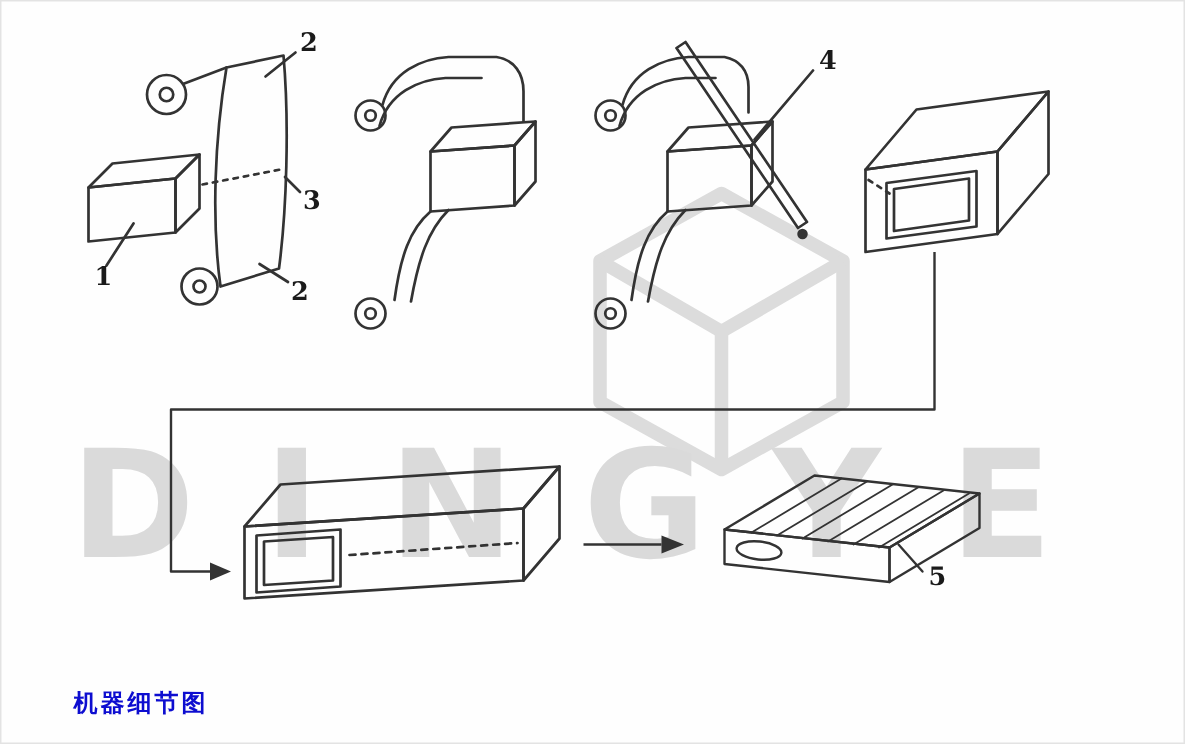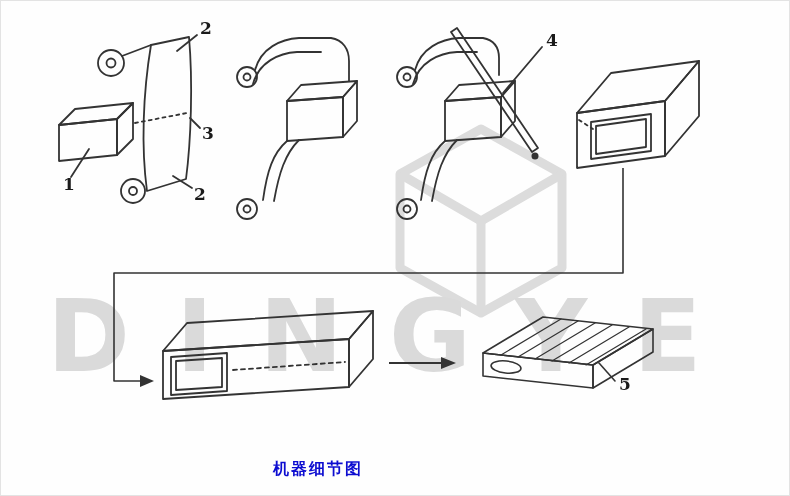--- a/index.html
+++ b/index.html
@@ -11,21 +11,21 @@
   #diagram-area{position:absolute;left:0;top:0;width:788px;height:448px;}
   #watermark-layer{position:absolute;left:0;top:0;width:788px;height:448px;z-index:1;}
   #watermark-hex{position:absolute;left:0;top:0;}
   #watermark-text{
     position:absolute;left:46px;top:286px;
     font-family:"DejaVu Sans",sans-serif;font-weight:bold;
     font-size:100px;line-height:1;letter-spacing:46px;
     color:#dadada;white-space:nowrap;user-select:none;
   }
   #lineart{position:absolute;left:0;top:0;z-index:2;}
-  #caption-bar{position:absolute;left:0;top:458px;width:634px;text-align:center;z-index:3;}
+  #caption-bar{position:absolute;left:0;top:458px;width:634px;z-index:3;padding-left:48px;}
   #caption-text{
     display:inline-block;color:#0d0dd0;font-weight:bold;font-size:16px;
     font-family:"Liberation Sans",sans-serif;letter-spacing:2px;
   }
   .num{font-family:"DejaVu Serif",serif;font-weight:bold;font-size:17px;fill:#1a1a1a;}
 </style>
 </head>
 <body>
 
 <div id="screen">

